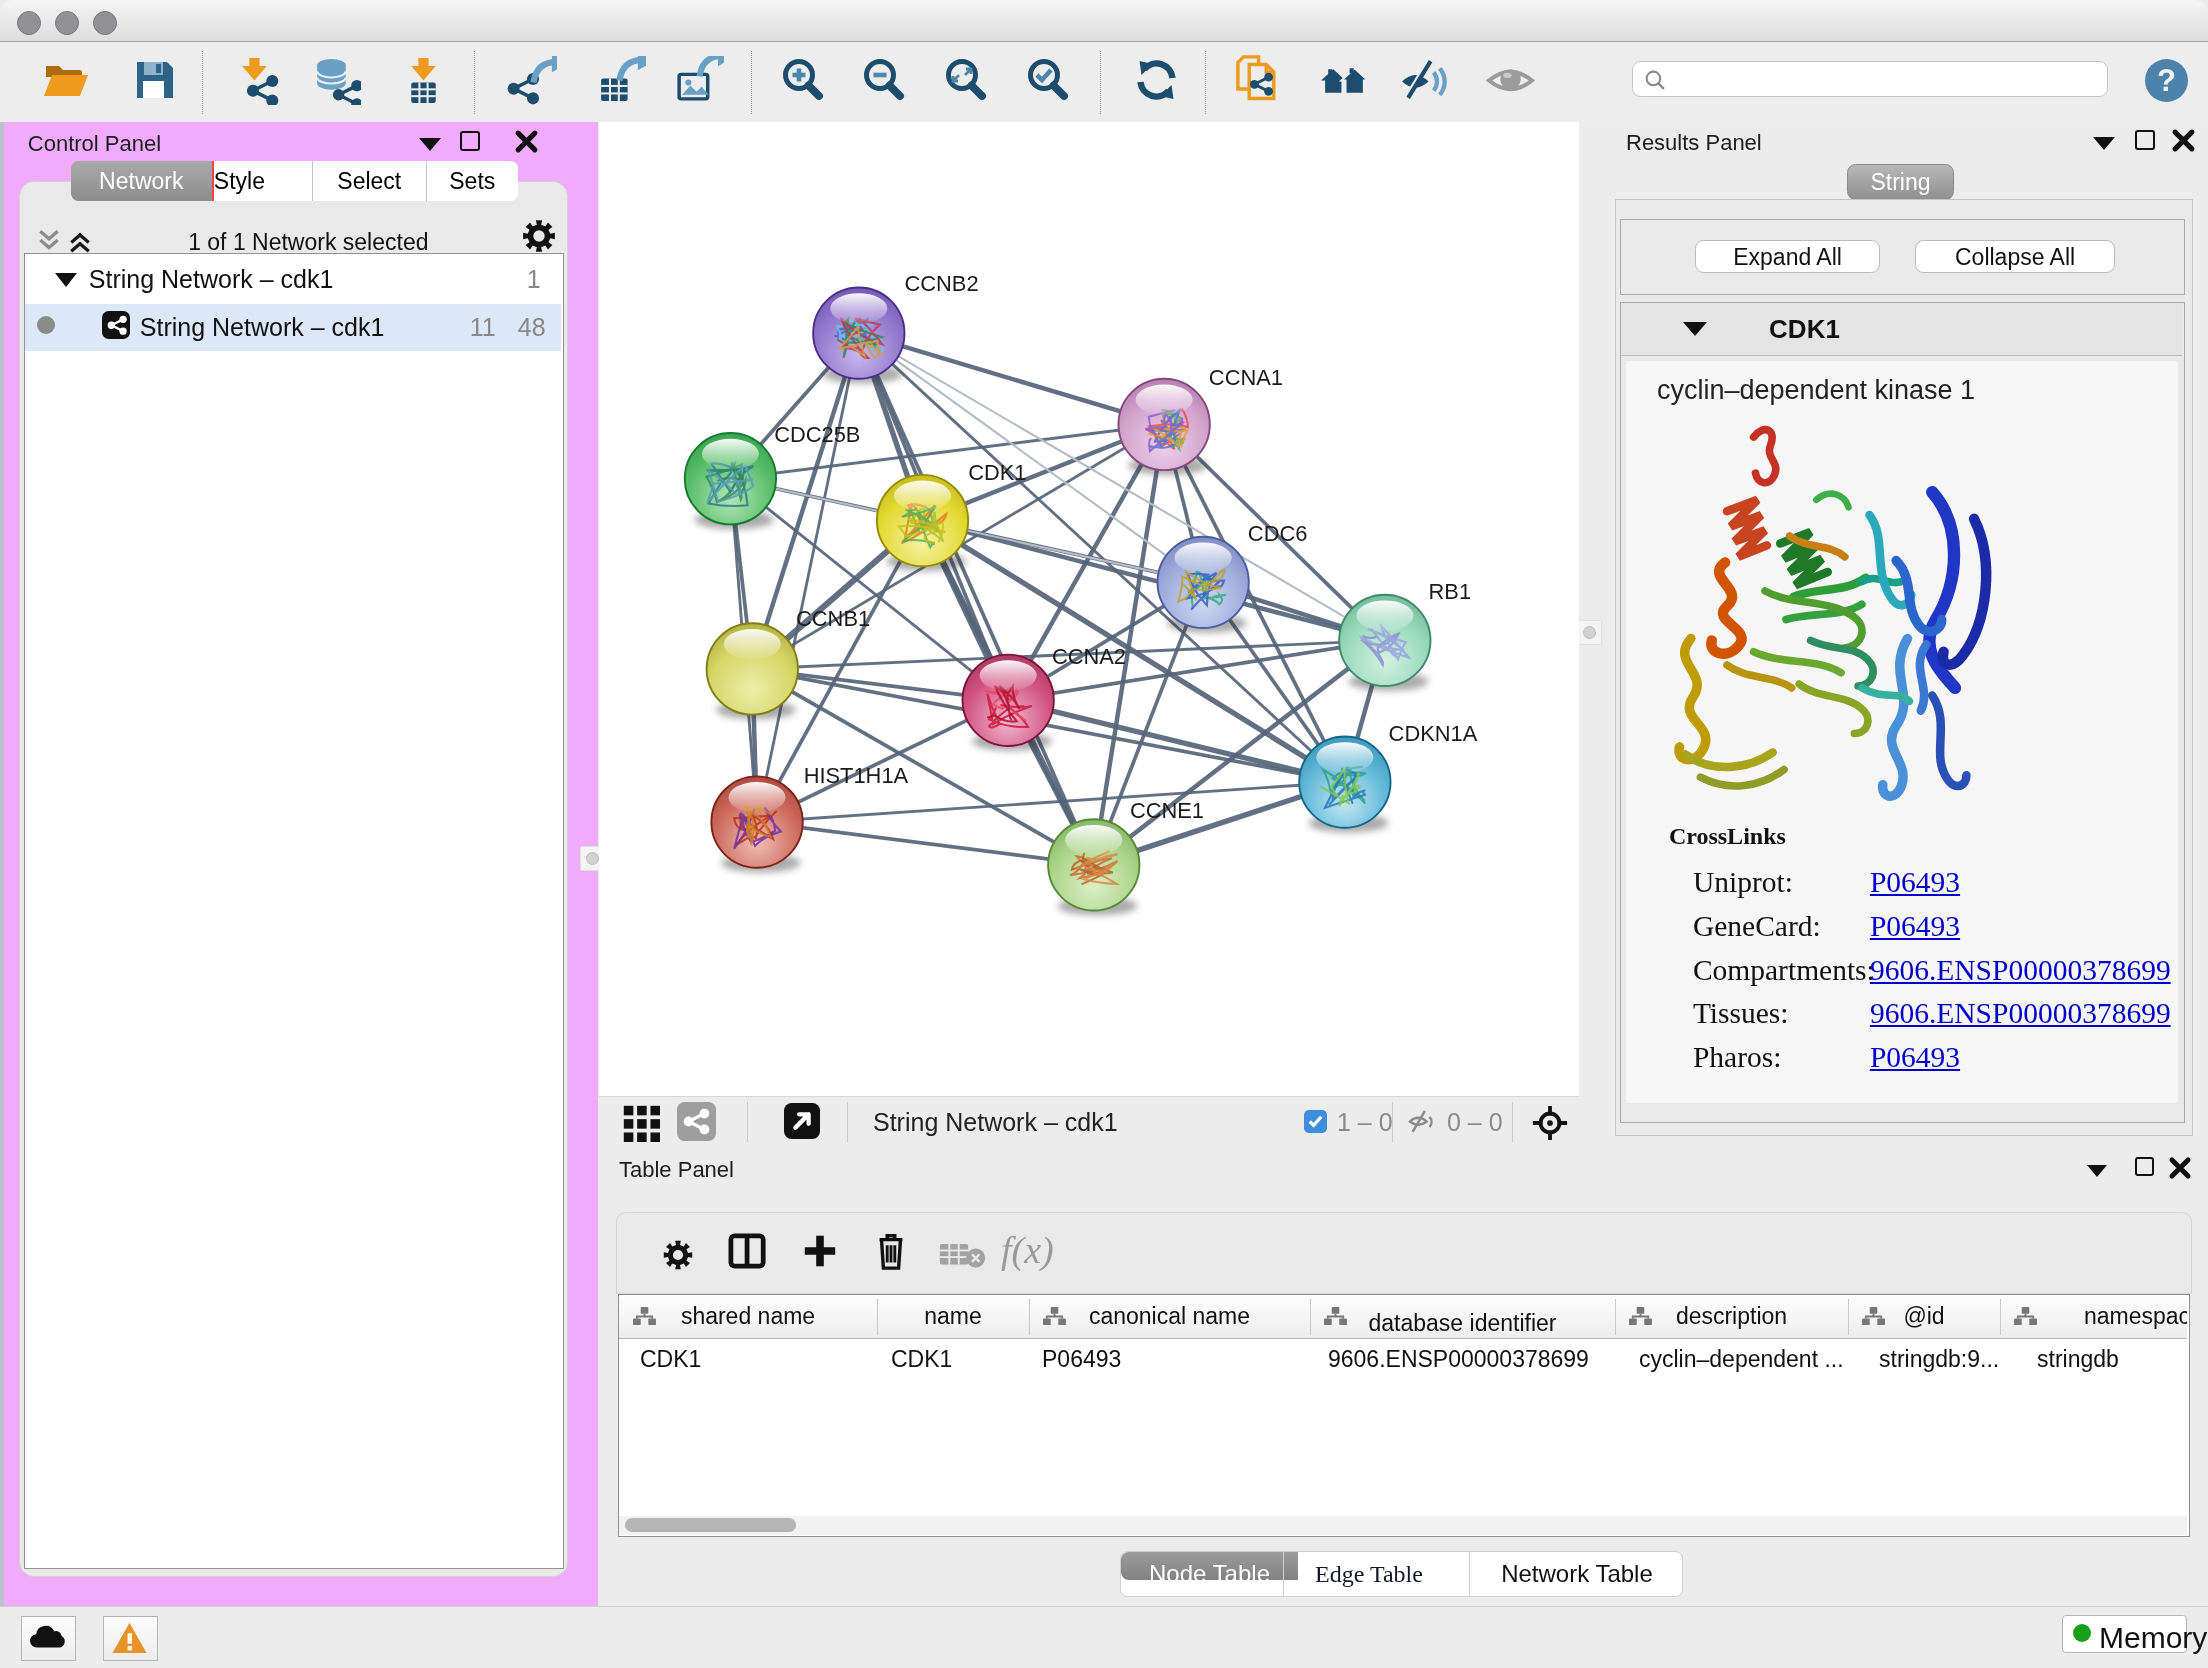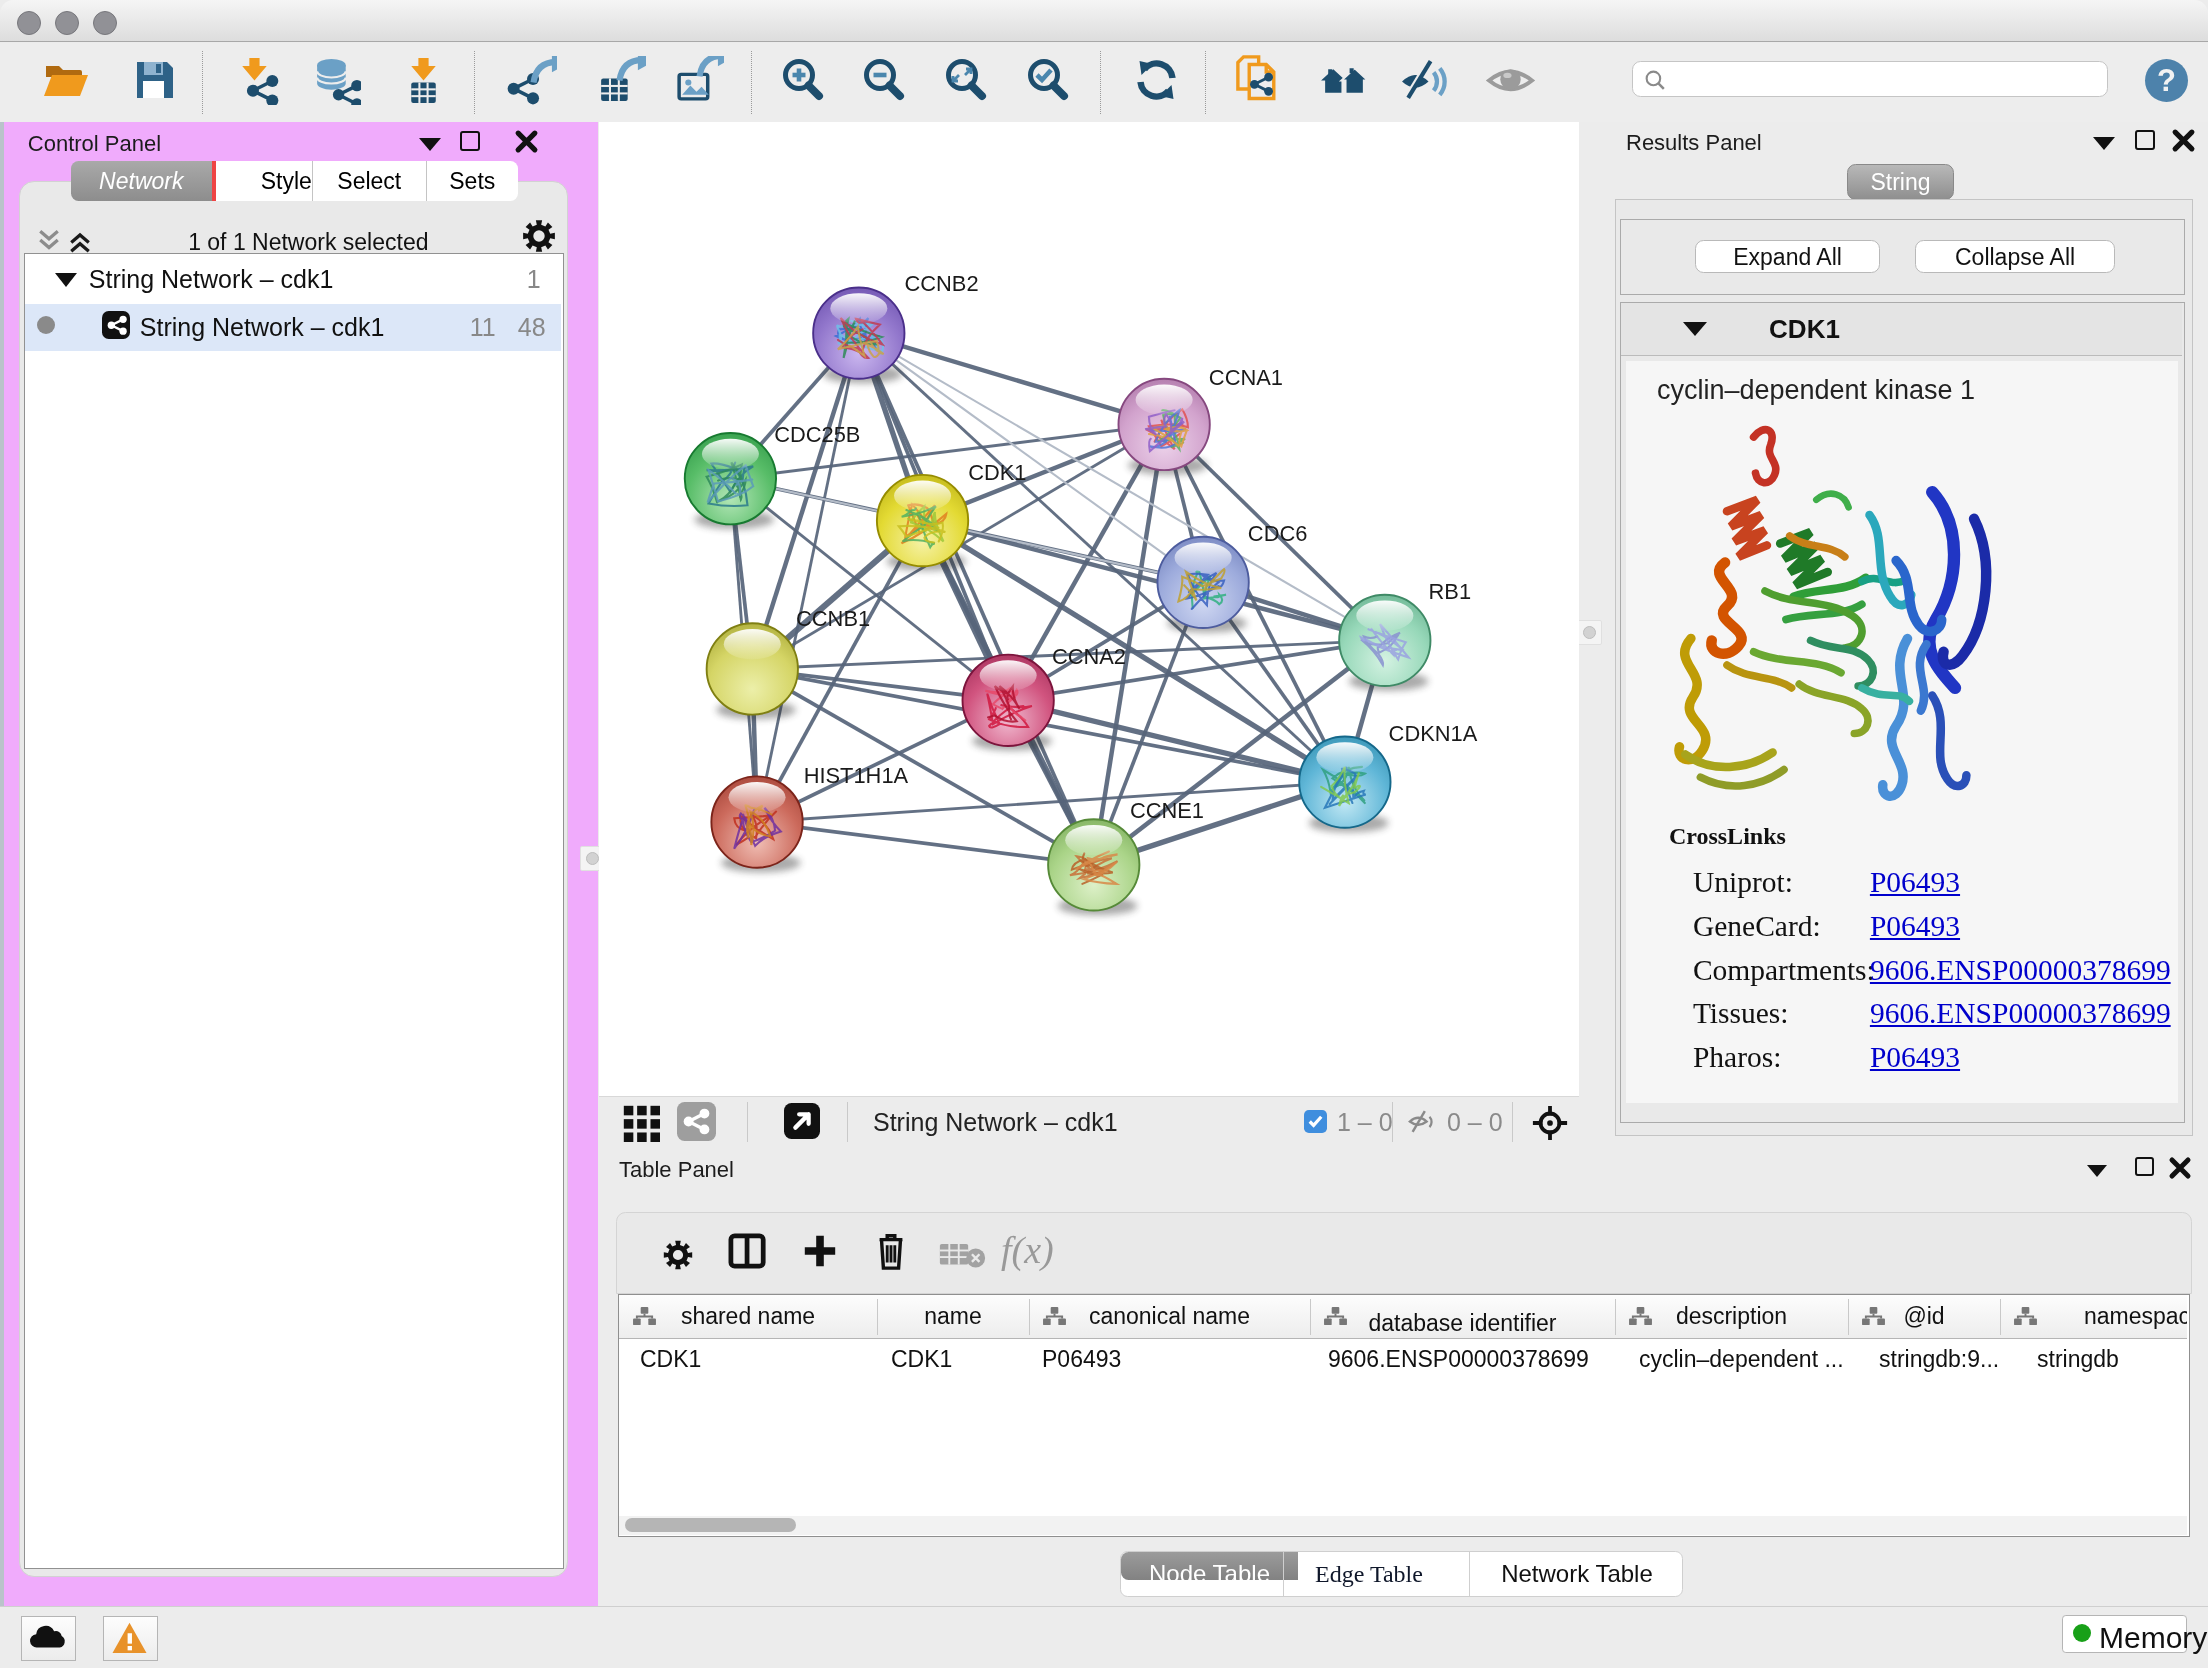--- a/index.html
+++ b/index.html
@@ -148,22 +148,22 @@
 </div>
 <div class="abs" style="left:3.8px;top:122px;width:594px;height:1485px;background:#f0abfc;">
 <div class="abs panel-hdr" style="left:24px;top:8.6px;">Control Panel</div>
 <div class="abs" style="left:415px;top:16px;width:0;height:0;border-left:11.4px solid transparent;border-right:11.4px solid transparent;border-top:13.3px solid #111;"></div>
 <div class="abs" style="left:456px;top:8.6px;width:20px;height:20px;border:2.9px solid #111;border-radius:2.9px;"></div>
 <svg class="abs" style="left:510px;top:6.7px" width="25" height="25" viewBox="0 0 24 24">
       <path d="M4,4 L20,20 M20,4 L4,20" stroke="#111" stroke-width="5" stroke-linecap="round"></path>
     </svg>
 <div class="abs" style="left:15px;top:59px;width:549px;height:1396px;background:#e9e9e9;border:1px solid #d2d2d2;border-radius:15px;"></div>
 <div class="abs" style="left:67px;top:39px;width:447px;height:40px;">
-<div class="abs" style="left:0;top:0;width:141px;height:40px;background:linear-gradient(#a9a9a9,#8d8d8d);border-radius:7.6px 0 0 7.6px;color:#fff;text-align:center;line-height:40px;font-size:23px;font-style:italic;">Network</div>
-<div class="abs" style="left:141px;top:0;width:100px;height:40px;background:#fff;border-left:4px solid #ef4444;text-align:right;line-height:40px;font-size:23px;">Style</div>
+<div class="abs" style="left:0;top:0;width:141px;height:40px;background:linear-gradient(#a9a9a9,#8d8d8d);border-radius:7.6px 0 0 7.6px;color:#fff;text-align:center;line-height:40px;font-size:23px;">Network</div>
+<div class="abs" style="left:141px;top:0;width:100px;height:40px;background:#fff;border-left:2px solid #ef4444;text-align:left;line-height:40px;font-size:23px;">Style</div>
 <div class="abs" style="left:241px;top:0;width:114px;height:40px;background:#fff;border-left:1px solid #c4c4c4;text-align:center;line-height:40px;font-size:23px;">Select</div>
 <div class="abs" style="left:355px;top:0;width:92px;height:40px;background:#fff;border-left:1px solid #c4c4c4;border-radius:0 7.6px 7.6px 0;text-align:center;line-height:40px;font-size:23px;">Sets</div>
 </div>
 <svg class="abs" style="left:30px;top:105px" width="30" height="28.5" viewBox="0 0 24 22">
       <path d="M5,3 l7,6 l7,-6 M5,10 l7,6 l7,-6" stroke="#8c8c8c" stroke-width="2.6" fill="none"></path>
     </svg>
 <svg class="abs" style="left:61px;top:105px" width="30" height="28.5" viewBox="0 0 24 22">
       <path d="M5,19 l7,-6 l7,6 M5,12 l7,-6 l7,6" stroke="#1a1a1a" stroke-width="2.6" fill="none"></path>
     </svg>
 <div class="abs" style="left:105px;top:107px;width:399px;text-align:center;font-size:23px;color:#111;">1 of 1 Network selected</div>

